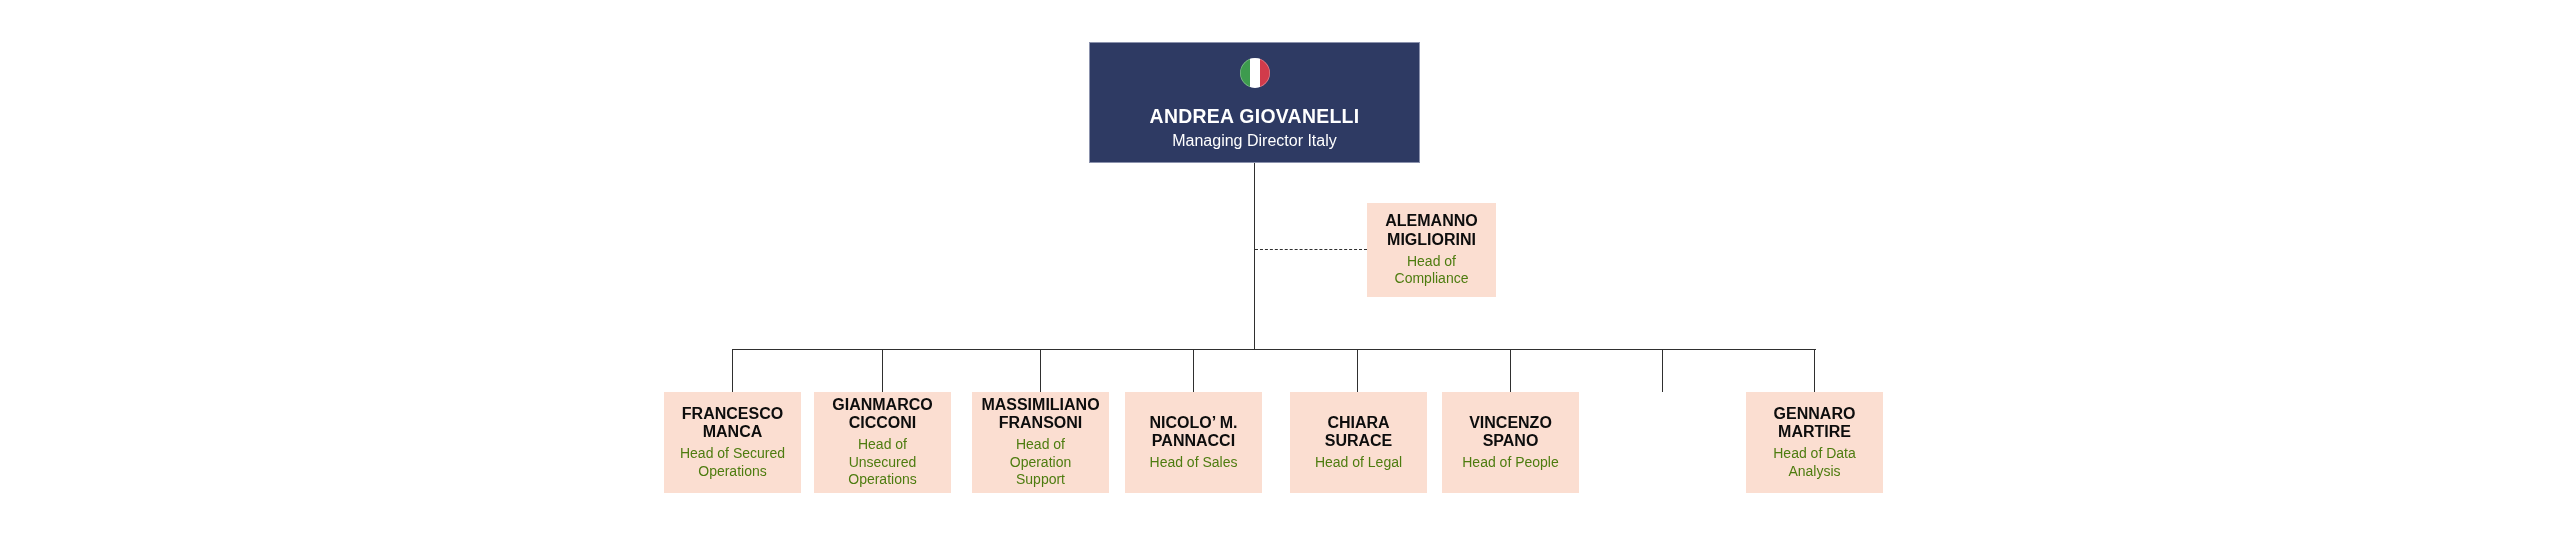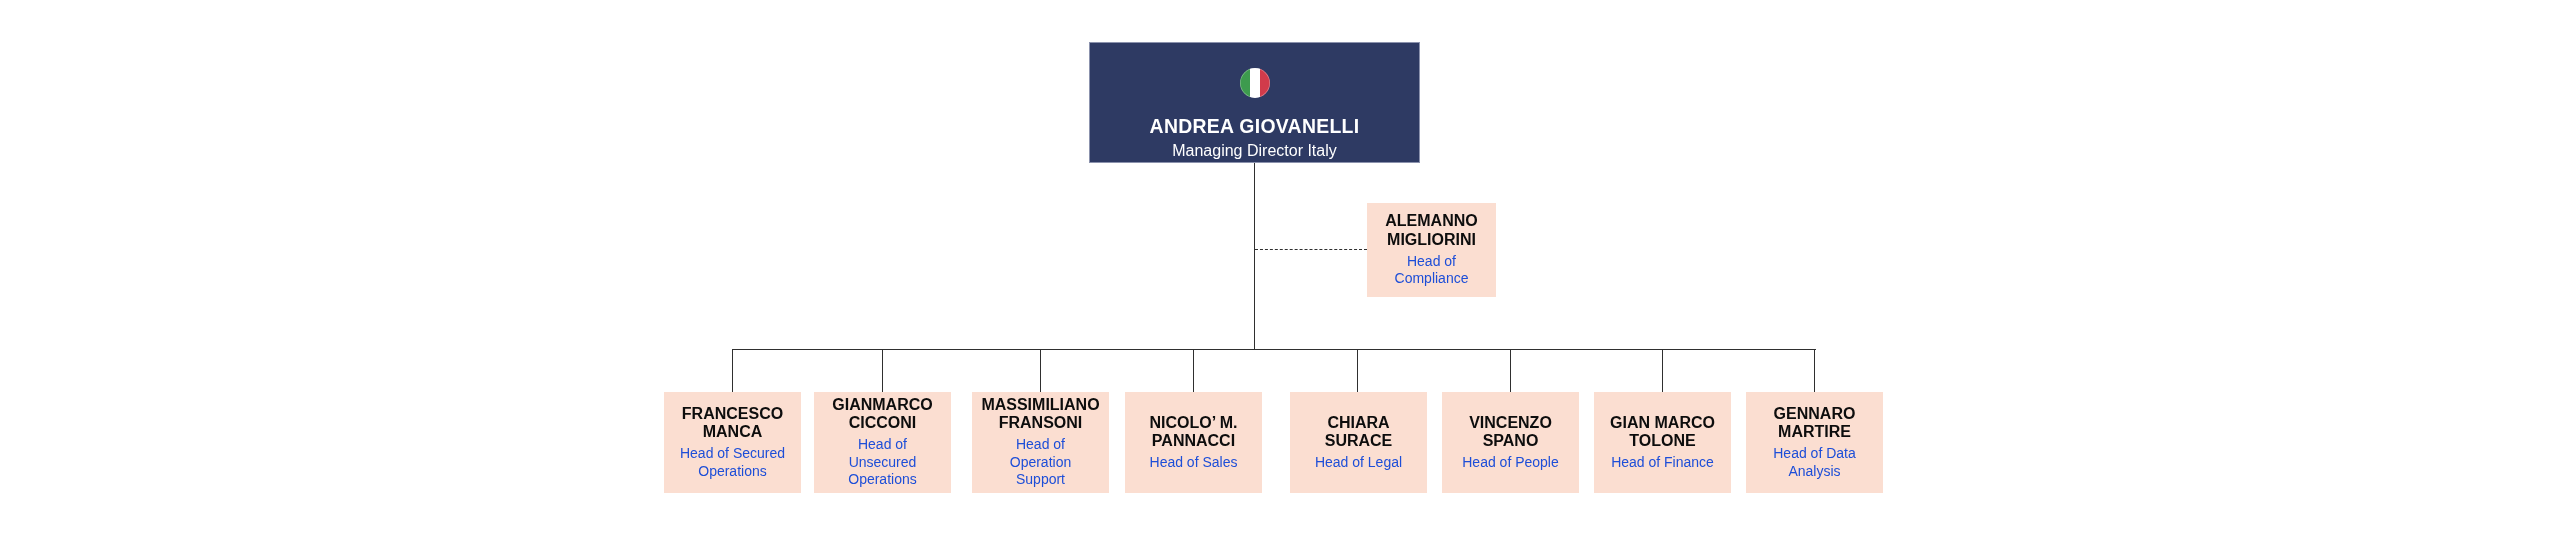--- a/index.html
+++ b/index.html
@@ -22,21 +22,21 @@
     left: 1089px;
     top: 42px;
     width: 331px;
     height: 121px;
     background: #2e3a63;
     border: 0.7px solid #8b92ad;
     box-sizing: border-box;
     display: flex;
     flex-direction: column;
     align-items: center;
-    padding-top: 25px;
+    padding-top: 15px;
   }
   .flag-icon {
     width: 30px;
     height: 30px;
     border-radius: 50%;
     background: linear-gradient(to right,
       #3d9b4e 0%, #3d9b4e 33%,
       #ffffff 33%, #ffffff 67%,
       #d13b4b 67%, #d13b4b 100%);
     box-shadow: 0 0 0 0.7px rgba(255,255,255,0.35) inset;
@@ -92,21 +92,21 @@
   .child-node.c3 { left: 972px; } .child-node.c4 { left: 1125px; }
   .child-node.c5 { left: 1290px; } .child-node.c6 { left: 1442px; }
   .child-node.c7 { left: 1594px; } .child-node.c8 { left: 1746px; }
   .node-name {
     color: #0d0d0d;
     font-size: 16px;
     font-weight: bold;
     line-height: 1.13;
   }
   .node-title {
-    color: #1d4ed8;
+    color: #4d7c0f;
     font-size: 14px;
     line-height: 1.25;
     margin-top: 4px;
     max-width: 109px;
   }
 </style>
 </head>
 <body>
 
 <div class="canvas">
@@ -151,23 +151,19 @@
     <div class="node-title">Head of Operation Support</div>
   </div>
   <div class="node child-node c6">
     <div class="node-name">VINCENZO SPANO</div>
     <div class="node-title">Head of People</div>
   </div>
   <div class="node child-node c5">
     <div class="node-name">CHIARA SURACE</div>
     <div class="node-title">Head of Legal</div>
   </div>
-  <div class="node child-node c7">
-    <div class="node-name">GIAN MARCO TOLONE</div>
-    <div class="node-title">Head of Finance</div>
-  </div>
   <div class="node child-node c8">
     <div class="node-name">GENNARO MARTIRE</div>
     <div class="node-title">Head of Data Analysis</div>
   </div>
 
 </div>
 
 
 </body></html>

